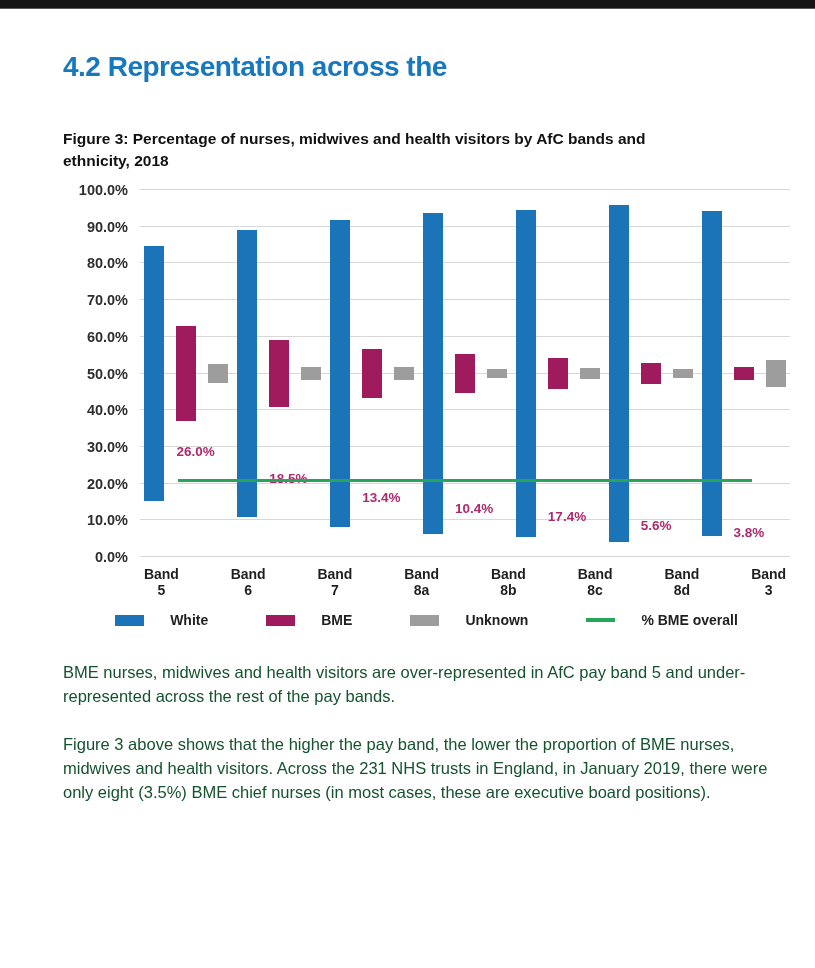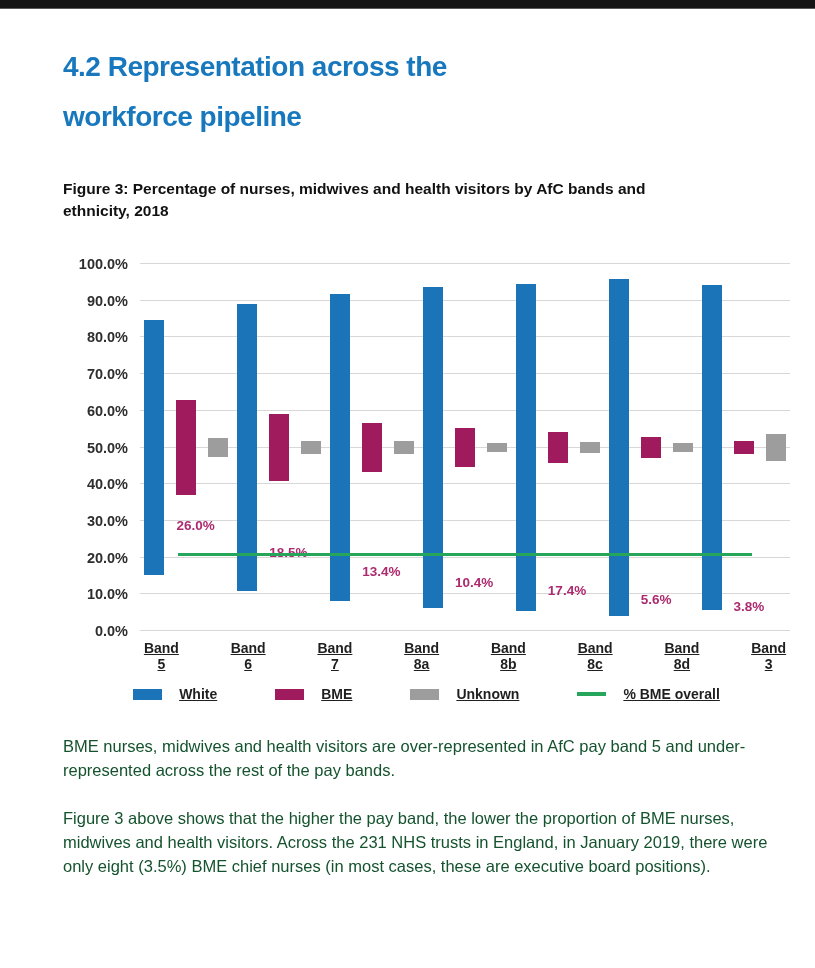--- a/index.html
+++ b/index.html
@@ -17,21 +17,21 @@
 
   .heading {
     margin-top:32px; font-size:28px; font-weight:bold; letter-spacing:-0.5px;
     line-height:50px; color:#1878be;
   }
   .caption {
     margin-top:36px; font-size:15.5px; font-weight:bold; line-height:22px; color:#111111;
   }
 
   
-  .chart { margin-top:42px;text-decoration:underline; }
+  .chart { margin-top:18px; }
   .chart-body { display:flex; height:367px; }
   .y-axis { position:relative; width:77px; flex:none; }
   .y-tick {
     position:absolute; right:12px; transform:translateY(50%);
     font-size:14.5px; font-weight:bold; color:#2e2e2e; white-space:nowrap;
   }
   .plot { position:relative; flex:1; }
   .gridline {
     position:absolute; left:0; right:0; height:1px; background:#d8d8d8; z-index:0;
   }
@@ -53,42 +53,41 @@
     transform:translateY(1px);
   }
   .x-axis { display:flex; margin-left:77px; padding-top:9px;gap:44px; }
   .x-label {
     flex:1; text-align:center; font-size:14px; font-weight:bold; color:#1f1f1f;
   }
 
   .legend {
     margin-top:14px; display:flex; justify-content:center; align-items:center; gap:58px;
   }
-  .legend-item { display:flex; align-items:center; gap:17px; }
+  .legend-item { display:flex; align-items:center; gap:26px; }
   .legend-swatch { width:29px; height:11px; }
   .legend-swatch.line { height:3.5px; }
   .legend-label { font-size:14px; font-weight:bold; color:#1f1f1f; }
 
   .para {
     max-width:705px; font-size:16.5px; line-height:24px; color:#14532d;
   }
   .para-1 { margin-top:32px; }
   .para-2 { margin-top:24px; }
 </style>
 </head>
 <body>
 
 <div class="page">
   <div class="top-bar"></div>
 
   <div class="content">
 
     <h1 class="heading">
       <div>4.2 Representation across the</div>
-      <div>workforce pipeline</div>
     </h1>
 
     <div class="caption">
       <div>Figure 3: Percentage of nurses, midwives and health visitors by AfC bands and</div>
       <div>ethnicity, 2018</div>
     </div>
 
     <div class="chart">
       <div class="chart-body">
         <div class="y-axis">

